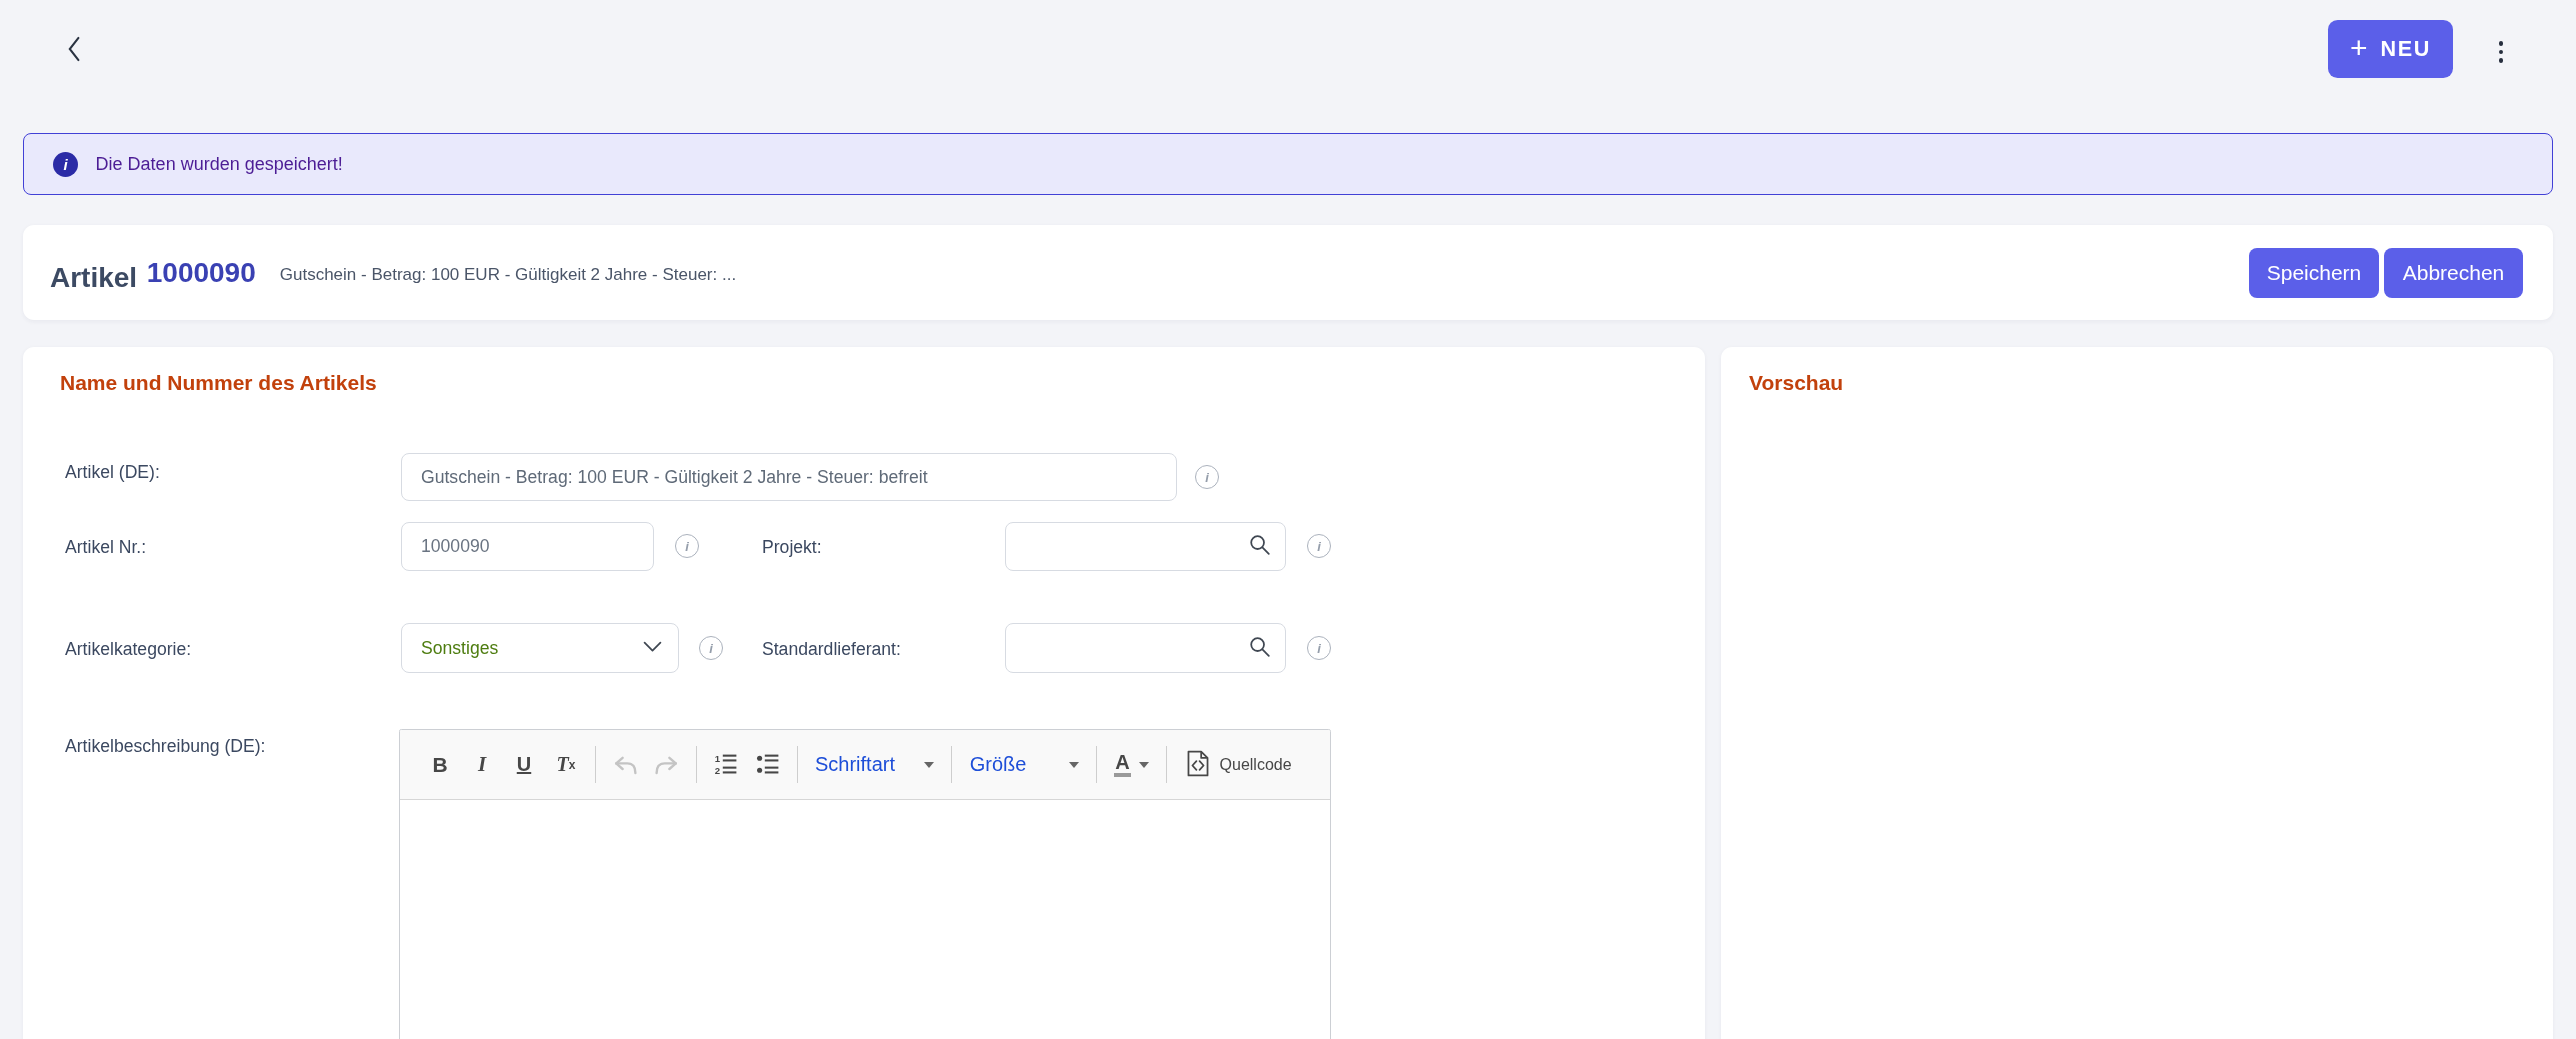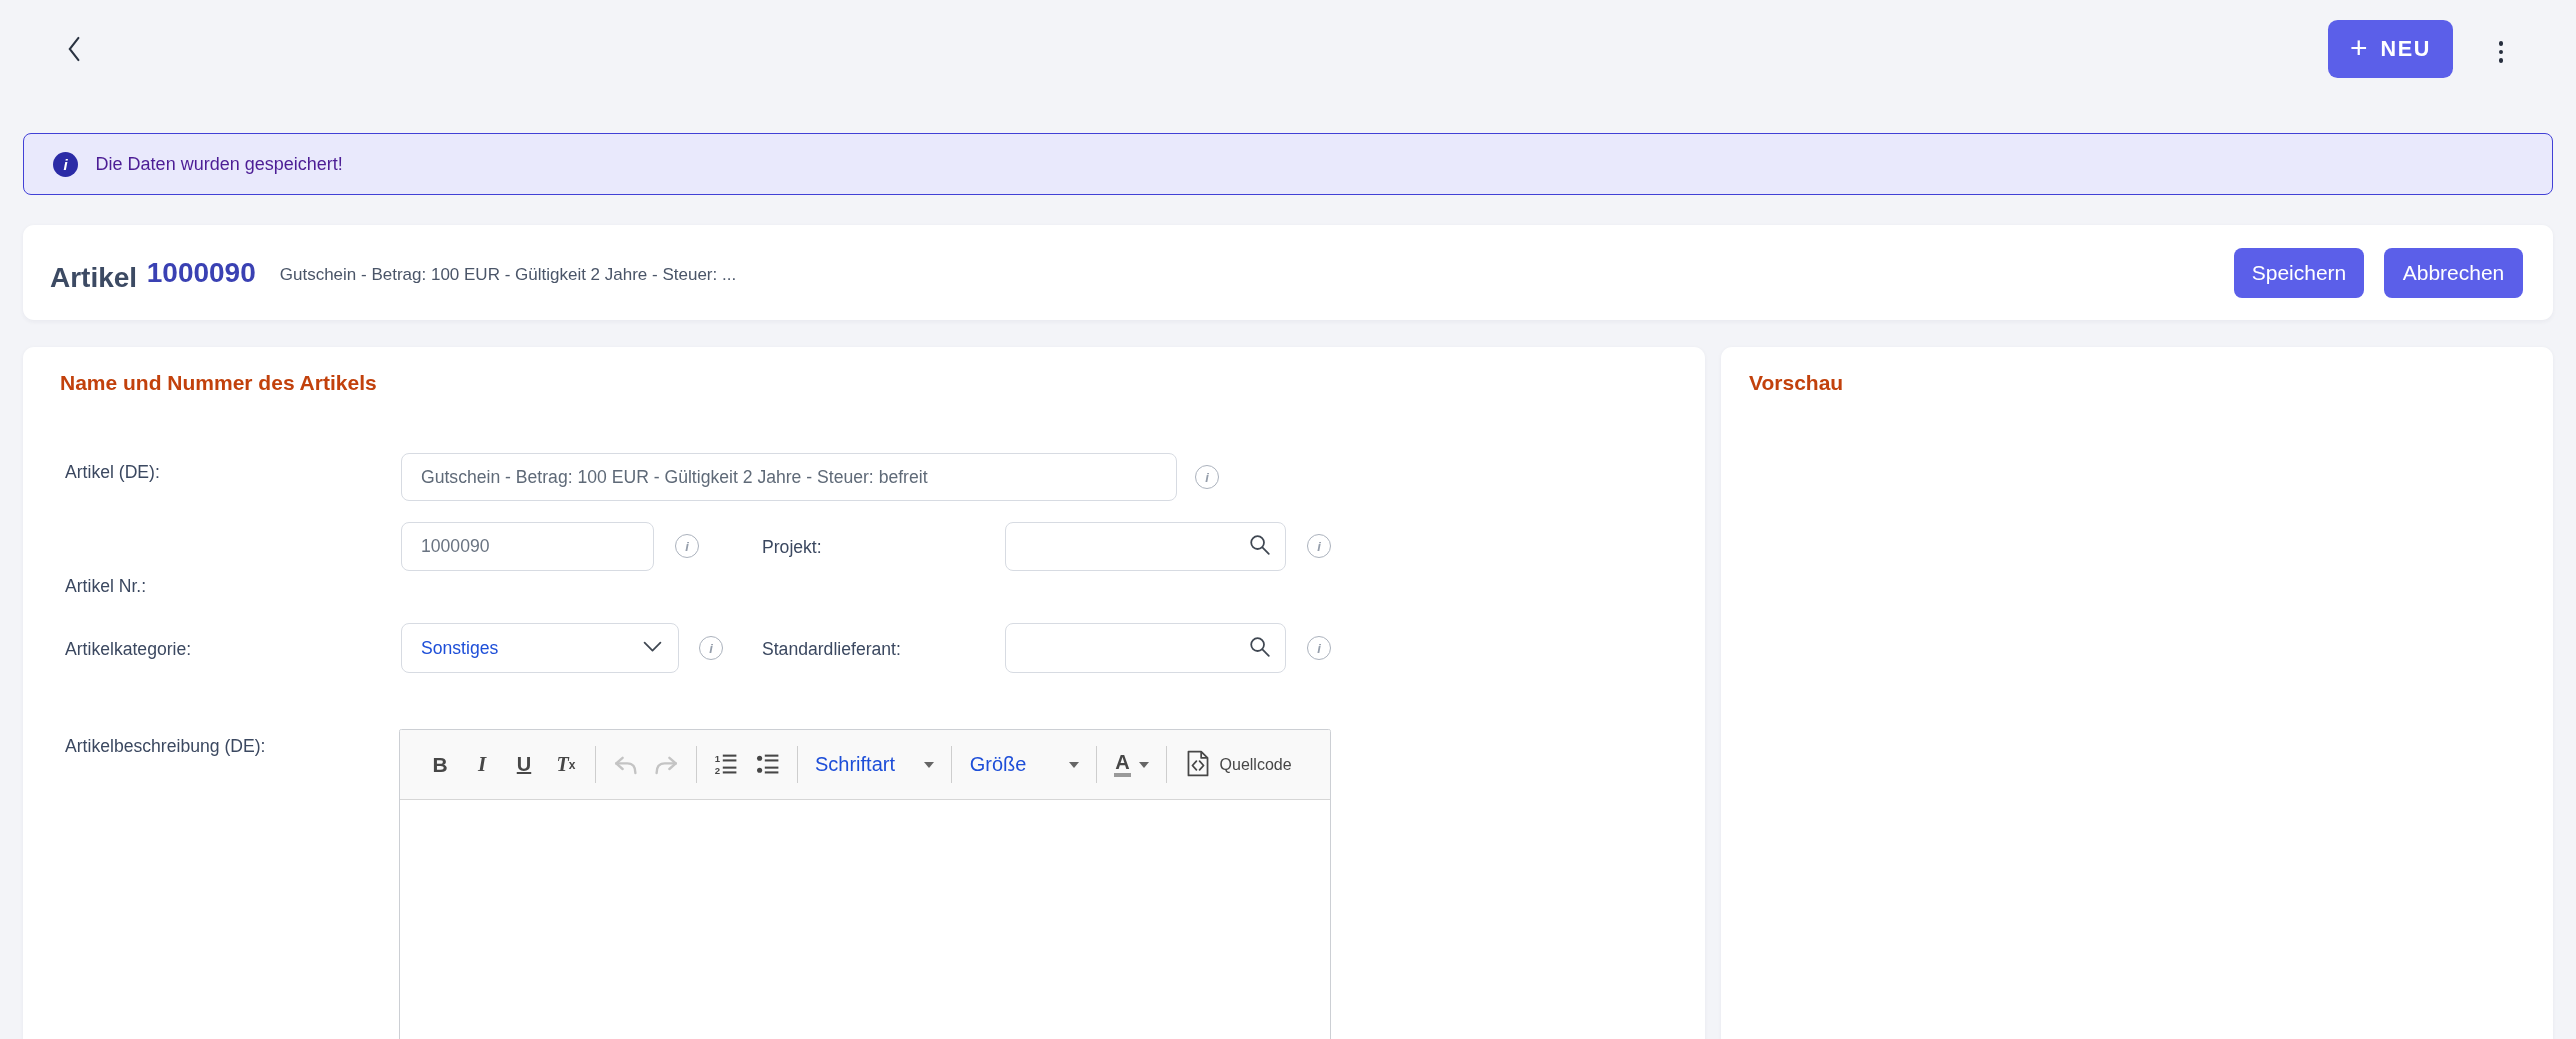--- a/index.html
+++ b/index.html
@@ -41,21 +41,21 @@
                  display:flex; align-items:center; justify-content:center; margin-right:17.6px; flex:0 0 auto; }
   .banner-text { font-size:18px; color:#4c1d95; }
 
   
   .card { background:#ffffff; border-radius:11.2px; box-shadow:0 1.6px 4px rgba(30,40,70,0.05); }
   .article-card { position:absolute; left:23px; top:225px; width:2530px; height:95px; }
   .article-title-row { position:absolute; left:27px; top:0; height:95px; display:flex; align-items:center; }
   .article-title { font-size:28px; font-weight:700; color:#3c4a63;margin-top:10px; }
   .article-number { font-size:28px; font-weight:700; color:#3a41b3; margin-left:9.6px; }
   .article-sub { font-size:17px; color:#4a5568; margin-left:24px; margin-top:4px; }
-  .article-actions { position:absolute; right:30px; top:23px; display:flex; gap:20px; }
+  .article-actions { position:absolute; right:30px; top:23px; display:flex; gap:5px; }
   .btn-primary { height:50px; border:none; border-radius:8px; background:#5b5fe9; color:#ffffff;
                  font-family:inherit; font-size:21px; font-weight:500; cursor:pointer; }
   .btn-save { width:130px; }
   .btn-cancel { width:139px; }
 
   
   .left-card  { position:absolute; left:23px;  top:347px; width:1682px; height:728px; }
   .right-card { position:absolute; left:1721px; top:347px; width:832px; height:728px; }
   .section-title { position:absolute; left:37px; top:24px; font-size:21px; font-weight:700; color:#c2410c; }
   .right-card .section-title { left:28px; }
@@ -67,21 +67,21 @@
   .info-icon { position:absolute; width:24px; height:24px; border:1.6px solid #abb2bd; border-radius:50%;
                color:#959eab; font-size:13px; font-weight:700; font-style:italic;
                display:flex; align-items:center; justify-content:center; }
   .search-field { position:absolute; border:1.2px solid #d7dbe2; border-radius:8px; background:#fff;
                   display:flex; align-items:center; padding:0 13px 0 19px; }
   .search-field input { flex:1; min-width:0; border:none; outline:none; font-family:inherit;
                         font-size:17.6px; color:#5f6a78; background:transparent; }
   .select-field { position:absolute; border:1.2px solid #d7dbe2; border-radius:8px; background:#fff;
                   display:flex; align-items:center; justify-content:space-between;
                   padding:0 16px 0 19px; cursor:pointer; }
-  .select-field .sel-text { font-size:17.6px; color:#1d4ed8; }
+  .select-field .sel-text { font-size:17.6px; color:#4d7c0f; }
 
   
   .editor { position:absolute; left:376px; top:382px; width:932px; height:448px;
             border:0.8px solid #cccfd4; border-radius:2.4px; background:#ffffff; overflow:hidden; }
   .toolbar { height:70px; background:#f9f9f9; border-bottom:0.8px solid #d6d6d6;
              display:flex; align-items:center; padding:0 0 0 19px; color:#474747; }
   .tb { min-width:42px; height:45px; display:flex; align-items:center; justify-content:center;
         cursor:pointer; }
   .tb-bold { font-size:21px; font-weight:700; }
   .tb-italic { font-size:21px; font-style:italic; font-weight:600; font-family:"Liberation Serif", serif; }
@@ -142,21 +142,21 @@
   </div>
 </div>
 
 <div class="card left-card">
   <div class="section-title">Name und Nummer des Artikels</div>
 
   <label class="flabel" style="left:42px; top:115px;">Artikel (DE):</label>
   <input class="tinput" style="left: 378px; top: 106px; width: 776px; height: 48px;" value="Gutschein - Betrag: 100 EUR - Gültigkeit 2 Jahre - Steuer: befreit">
   <span class="info-icon" style="left:1172px; top:118px;">i</span>
 
-  <label class="flabel" style="left:42px; top:190px;margin-top:39px;">Artikel Nr.:</label>
+  <label class="flabel" style="left:42px; top:190px;">Artikel Nr.:</label>
   <input class="tinput" style="left: 378px; top: 175px; width: 253px; height: 49px; color: rgb(106, 116, 130);" value="1000090">
   <span class="info-icon" style="left:652px; top:187px;">i</span>
 
   <label class="flabel" style="left:739px; top:190px;">Projekt:</label>
   <div class="search-field" style="left:982px; top:175px; width:281px; height:49px;">
     <input value="" style="">
     <span>
       <svg width="24" height="24" viewBox="0 0 30 30">
           <circle cx="12" cy="12" r="8" fill="none" stroke="#3f4752" stroke-width="2.2"></circle>
           <line x1="18" y1="18" x2="26" y2="26" stroke="#3f4752" stroke-width="2.2" stroke-linecap="round"></line>

